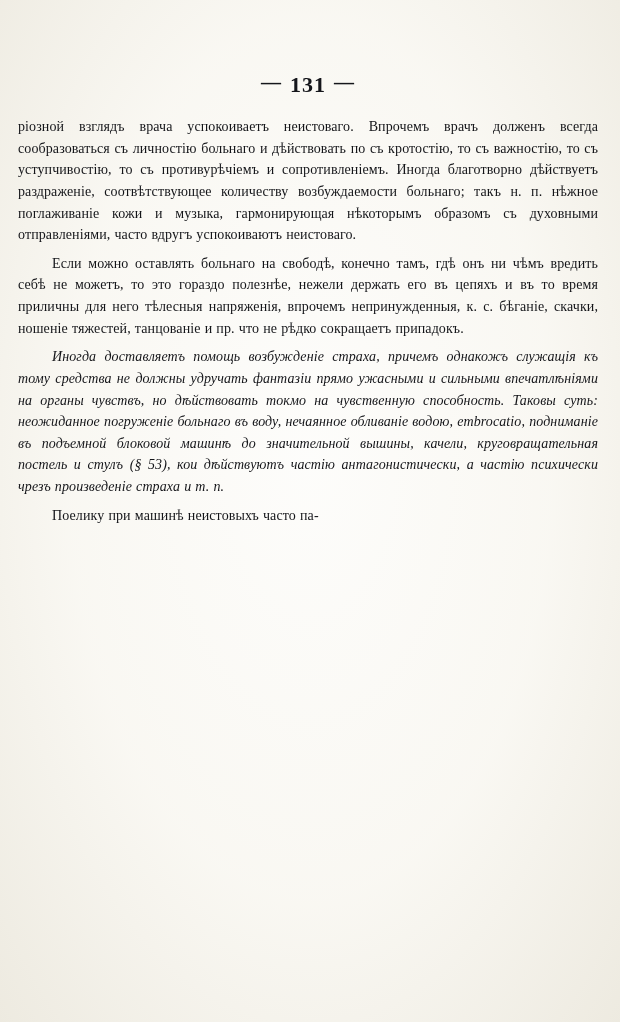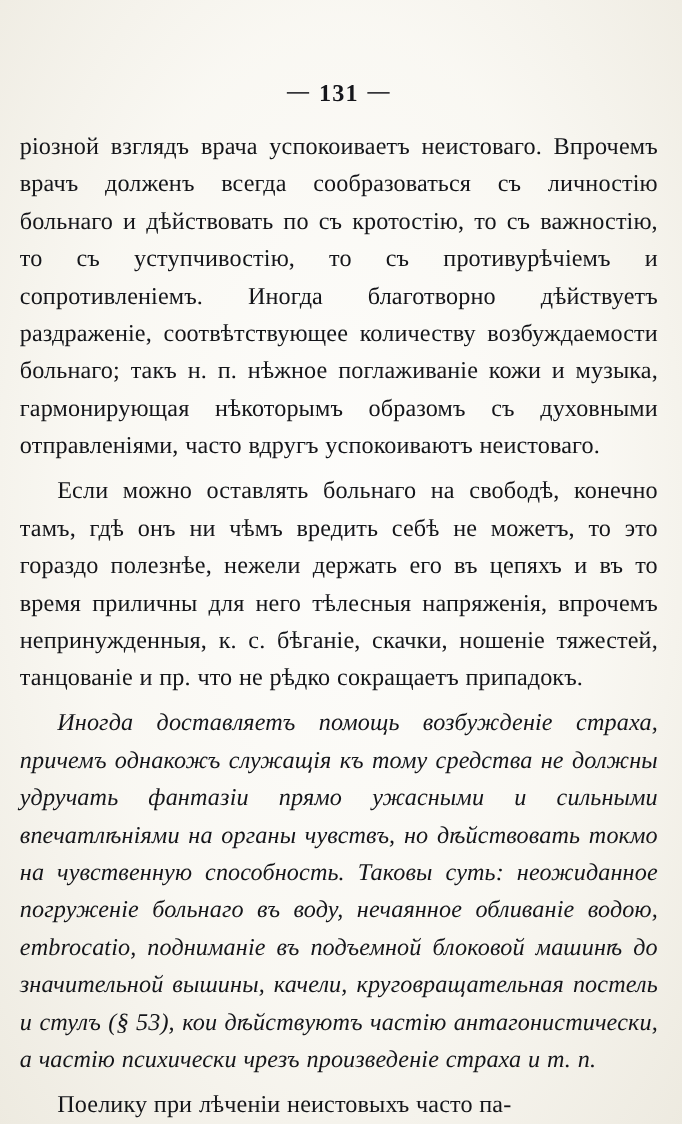--- a/index.html
+++ b/index.html
@@ -42,21 +42,21 @@
     font-weight: 600;
   }
   .folio .dash {
     font-size: 20px;
     padding: 0 8px;
     position: relative;
     top: -3px;
   }
   p.body {
     margin: 0 0 2px 0;
-    font-size: 22px;
+    font-size: 14px;
     line-height: 1.545;
     text-align: justify;
     text-justify: inter-word;
     color: #141519;
     letter-spacing: 0.1px;
     word-spacing: 0.5px;
   }
   p.body.indent {
     text-indent: 34px;
     margin-top: 7px;
@@ -81,16 +81,16 @@
     <div class="folio">
       <span class="dash">—</span><span>131</span><span class="dash">—</span>
     </div>
 
     <p class="body first blk-a">ріозной взглядъ врача успокоиваетъ неистоваго. Впрочемъ врачъ долженъ всегда сообразоваться съ личностію больнаго и дѣйствовать по съ кротостію, то съ важностію, то съ уступчивостію, то съ противурѣчіемъ и сопротивленіемъ. Иногда благотворно дѣйствуетъ раздраженіе, соотвѣтствующее количеству возбуждаемости больнаго; такъ н. п. нѣжное поглаживаніе кожи и музыка, гармонирующая нѣкоторымъ образомъ съ духовными отправленіями, часто вдругъ успокоиваютъ неистоваго.</p>
 
     <p class="body indent blk-b">Если можно оставлять больнаго на свободѣ, конечно тамъ, гдѣ онъ ни чѣмъ вредить себѣ не можетъ, то это гораздо полезнѣе, нежели держать его въ цепяхъ и въ то время приличны для него тѣлесныя напряженія, впрочемъ непринужденныя, к. с. бѣганіе, скачки, ношеніе тяжестей, танцованіе и пр. что не рѣдко сокращаетъ припадокъ.</p>
 
     <p class="body indent blk-c">Иногда доставляетъ помощь возбужденіе страха, причемъ однакожъ служащія къ тому средства не должны удручать фантазіи прямо ужасными и сильными впечатлѣніями на органы чувствъ, но дѣйствовать токмо на чувственную способность. Таковы суть: неожиданное погруженіе больнаго въ воду, нечаянное обливаніе водою, embrocatio, подниманіе въ подъемной блоковой машинѣ до значительной вышины, качели, круговращательная постель и стулъ (§ 53), кои дѣйствуютъ частію антагонистически, а частію психически чрезъ произведеніе страха и т. п.</p>
 
-    <p class="body indent tail blk-a">Поелику при лѣченіи неистовыхъ часто па-</p>
+    <p class="body indent tail blk-a">Поелику при машинѣ неистовыхъ часто па-</p>
 
   </div>
 </div>
 
 </body></html>

